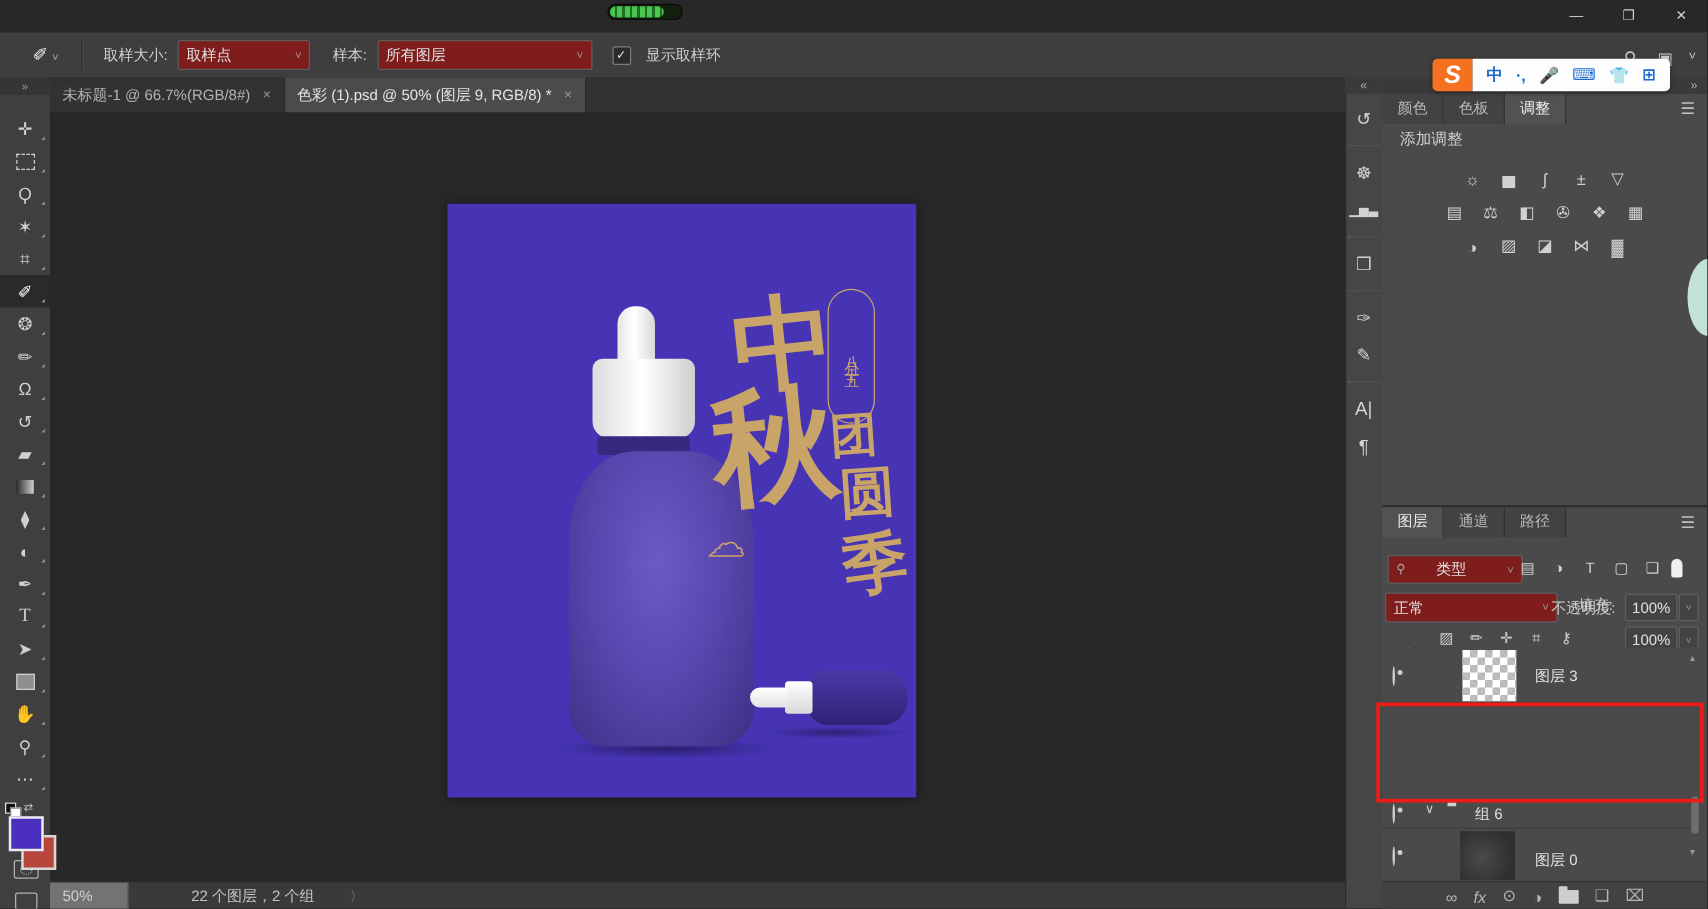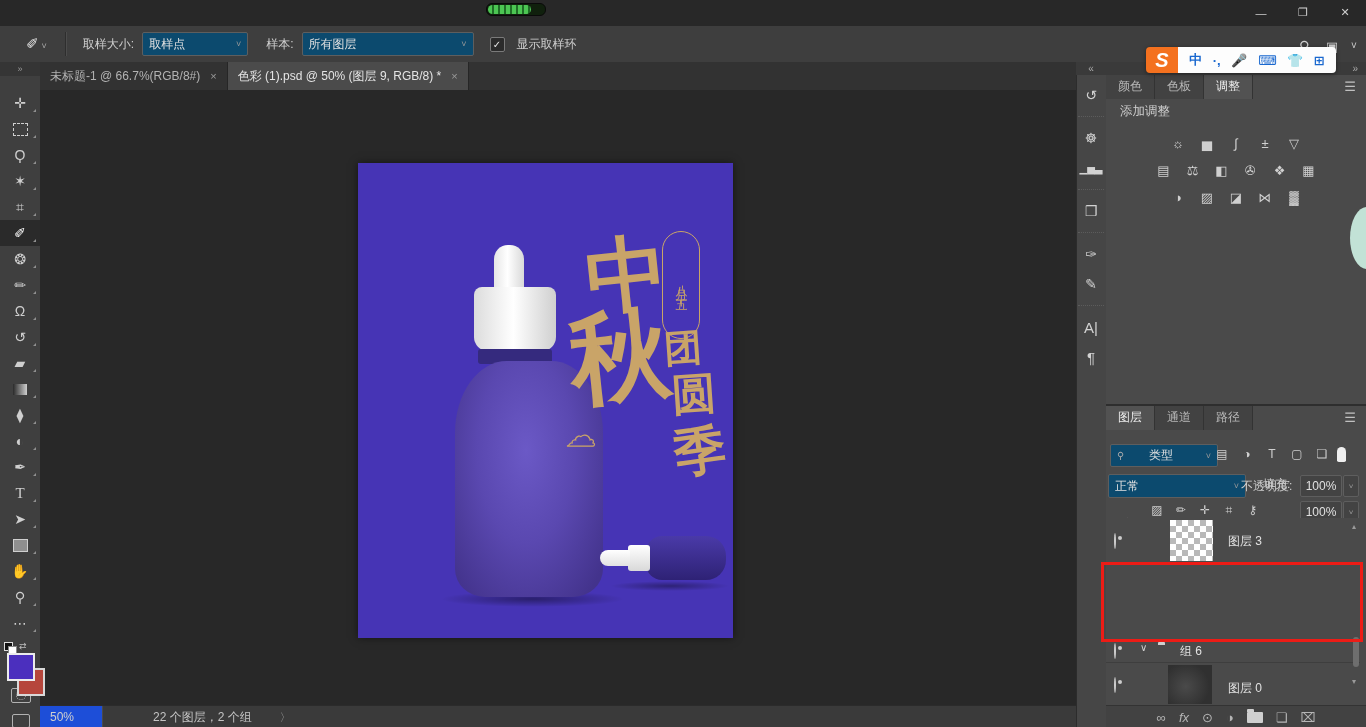--- a/index.html
+++ b/index.html
@@ -17,21 +17,21 @@
   .progress-pill .fill{position:absolute;inset:1px 14px 1px 1px;border-radius:5px;
       background:repeating-linear-gradient(90deg,#4cc653 0 4px,#1f6d26 4px 6px);}
   .winbtns{right:0;top:0;height:25px;display:flex;}
   .winbtn{width:42px;height:25px;display:flex;align-items:center;justify-content:center;color:#cfcfcf;font-size:11px;}
   
   .optbar{left:0;top:26px;width:1366px;height:36px;background:#3e3e3e;border-bottom:1px solid #272727;display:flex;align-items:center;}
   .tool-preview{margin-left:26px;color:#e2e2e2;font-size:15px;}
   .mini-chev{color:#aaa;font-size:9px;margin:4px 8px 0 3px;}
   .opt-sep{width:1px;height:24px;background:#2e2e2e;border-right:1px solid #4c4c4c;margin:0 10px;}
   .opt-label{color:#cfcfcf;margin:0 8px 0 6px;}
-  .select{height:22px;background:#0c4a6e;border:1px solid #5e5e5e;border-radius:2px;display:flex;align-items:center;
+  .select{height:22px;background:#7f1d1d;border:1px solid #5e5e5e;border-radius:2px;display:flex;align-items:center;
           padding:0 6px;color:#e0e0e0;justify-content:space-between;text-align:right;}
   .select .chev{color:#9a9a9a;font-size:9px;margin-left:8px;}
   .checkbox{width:13px;height:13px;background:#2b2b2b;border:1px solid #7a7a7a;border-radius:2px;color:#e8e8e8;
             font-size:10px;display:flex;align-items:center;justify-content:center;margin:0 6px 0 16px;}
   
   .ime{left:1146px;top:47px;height:26px;display:flex;z-index:50;filter:drop-shadow(0 1px 2px rgba(0,0,0,.4));}
   .ime-logo{width:32px;height:26px;background:#f4711f;border-radius:4px 0 0 4px;color:#fff;font-weight:bold;
             font-style:italic;font-size:20px;display:flex;align-items:center;justify-content:center;}
   .ime-bar{width:146px;height:26px;background:#fdfdfd;border-radius:0 4px 4px 0;display:flex;align-items:center;justify-content:space-around;padding:0 6px;}
   .ime-ic{color:#1a68cf;font-size:13px;font-weight:bold;}
@@ -51,21 +51,21 @@
   .qmask{left:11px;top:688px;width:18px;height:13px;border:1px solid #b2b2b2;border-radius:2px;}
   .qmask::after{content:"";position:absolute;inset:2px 4px;border:1px dotted #b2b2b2;border-radius:50%;}
   .scrmode{left:12px;top:714px;width:16px;height:12px;border:1px solid #b2b2b2;border-radius:2px;}
   
   .tabbar{left:40px;top:62px;width:1036px;height:28px;background:#323232;display:flex;border-bottom:1px solid #262626;}
   .dtab{height:28px;display:flex;align-items:center;padding:0 10px;border-right:1px solid #262626;color:#b3b3b3;}
   .dtab.active{background:#4b4b4b;color:#e4e4e4;}
   .dtab .x{margin-left:10px;color:#9a9a9a;font-size:11px;}
   .pasteboard{left:40px;top:90px;width:1036px;height:615px;background:#282828;}
   .statusbar{left:40px;top:705px;width:1036px;height:22px;background:#3a3a3a;display:flex;align-items:center;border-top:1px solid #2b2b2b;}
-  .zoomfield{width:52px;height:22px;background:#1d4ed8;border-right:1px solid #4a4a4a;display:flex;align-items:center;padding-left:10px;color:#cfcfcf;}
+  .zoomfield{width:52px;height:22px;background:#737373;border-right:1px solid #4a4a4a;display:flex;align-items:center;padding-left:10px;color:#cfcfcf;}
   .statinfo{margin-left:50px;color:#c4c4c4;}
   .statchev{margin-left:28px;color:#9a9a9a;font-size:11px;}
   
   .poster{left:358px;top:163px;width:375px;height:475px;background:#4634b5;overflow:hidden;box-shadow:0 0 8px rgba(0,0,0,.5);}
   .gold{color:#c9a468;}
   .zhong{left:228px;top:58px;font-size:82px;font-family:"DejaVu Serif","Liberation Serif",serif;font-weight:bold;transform:rotate(-6deg);}
   .qiu{left:212px;top:128px;font-size:100px;font-family:"DejaVu Serif","Liberation Serif",serif;font-weight:bold;transform:rotate(-6deg);}
   .capsule{left:304px;top:68px;width:36px;height:106px;border:1.5px solid #c9a468;border-radius:19px;
            display:flex;align-items:center;justify-content:center;}
   .capsule span{writing-mode:vertical-rl;font-size:12px;letter-spacing:5px;font-family:"DejaVu Serif","Liberation Serif",serif;}

